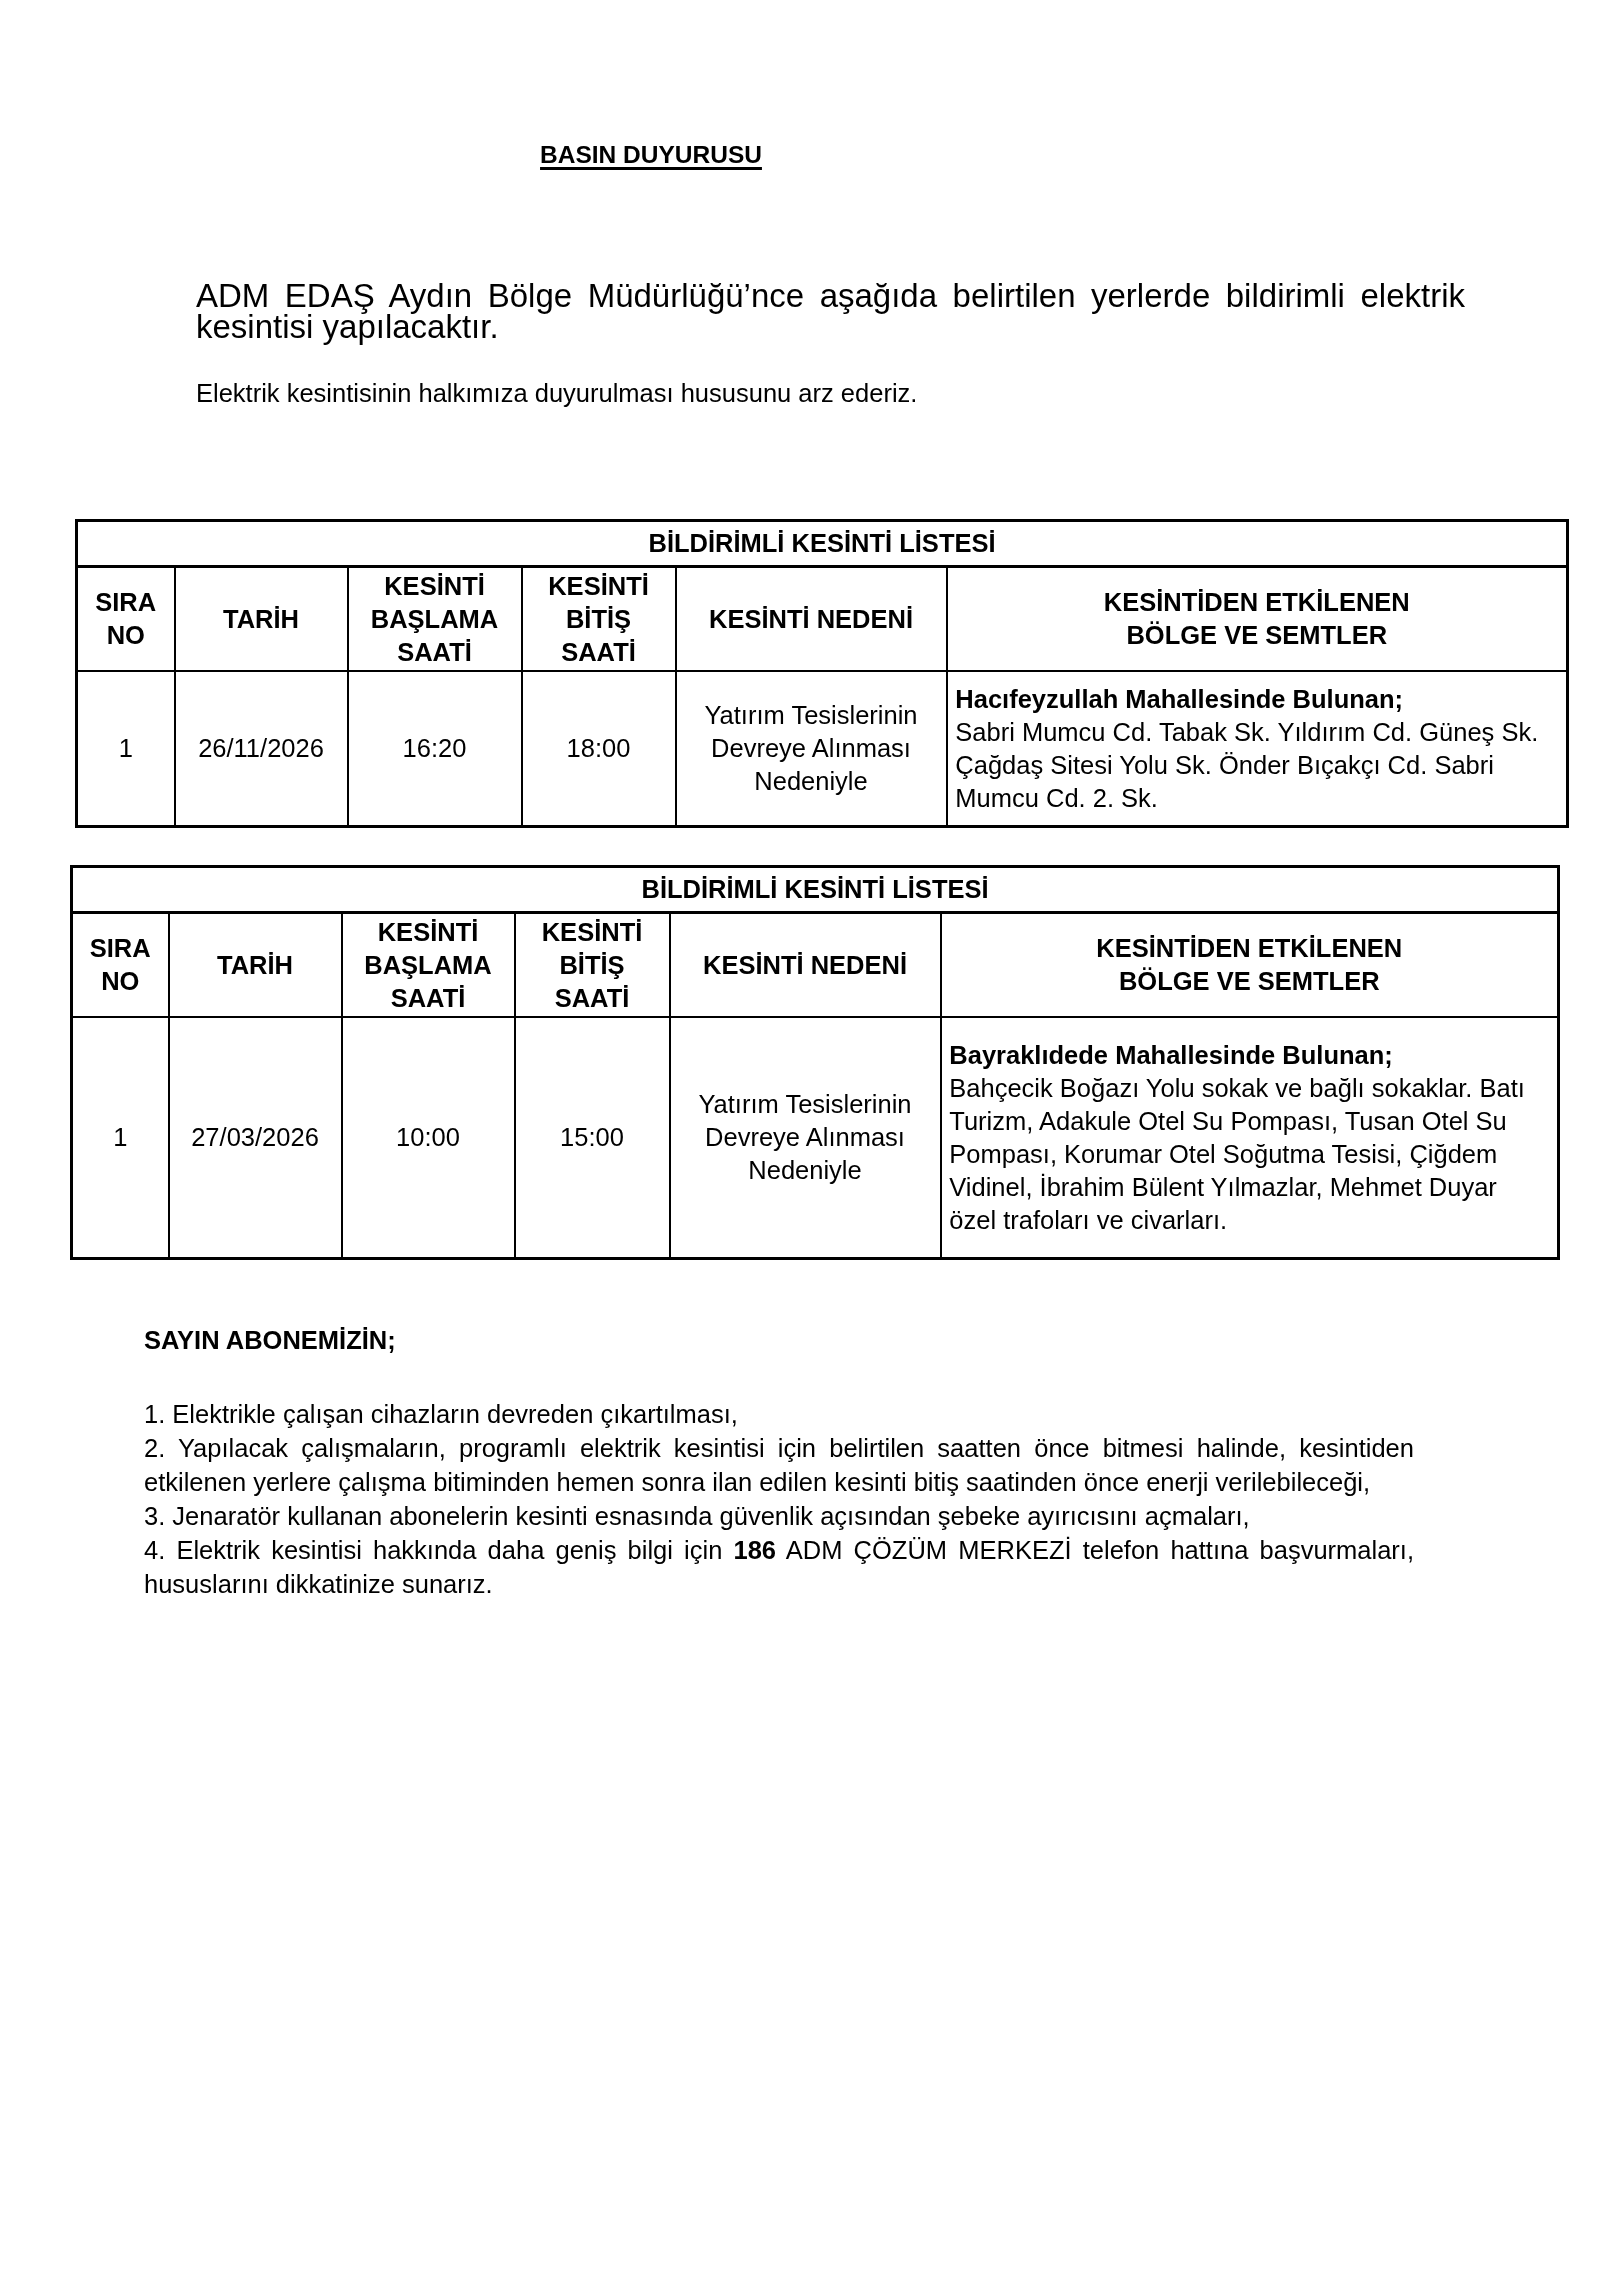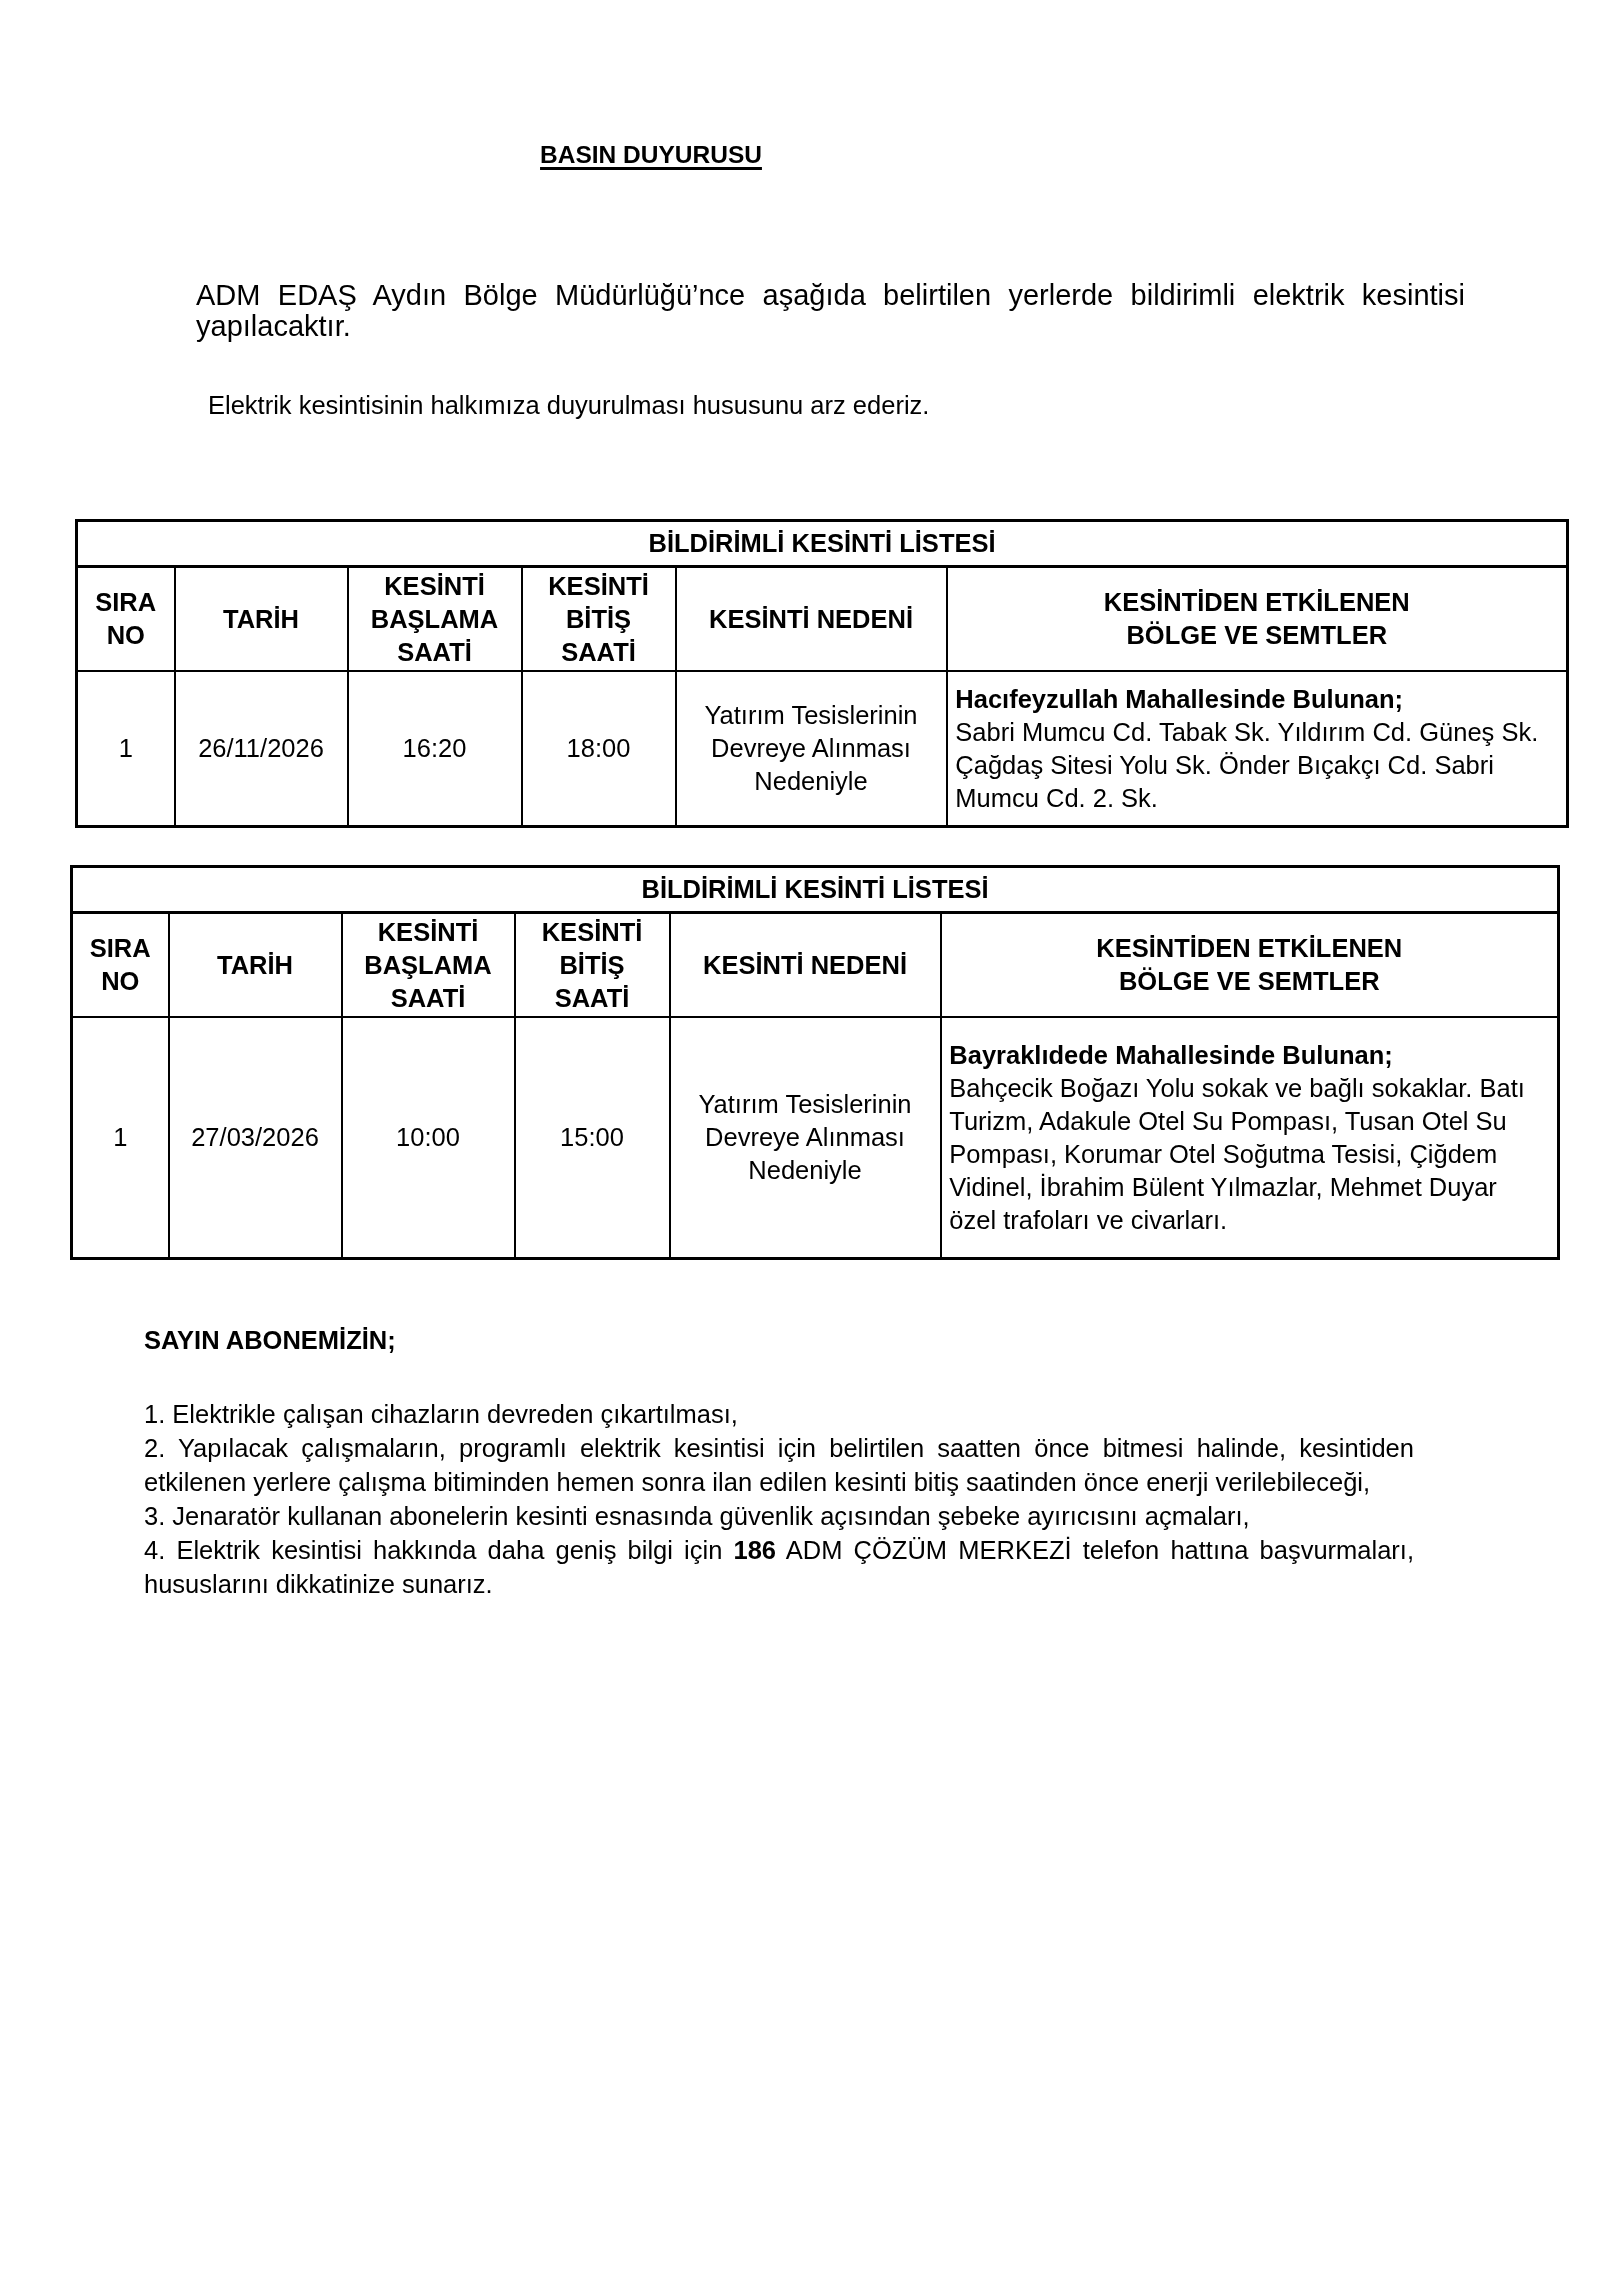--- a/index.html
+++ b/index.html
@@ -7,25 +7,25 @@
     width: 1621px; height: 2293px; position: relative; overflow: hidden;
     font-family: "Liberation Sans", sans-serif; color: #000;
   }
   .title {
     position: absolute; left: 0; width: 1302px; top: 141px;
     text-align: center; font-weight: bold; font-size: 24.5px;
   }
   .title span { text-decoration: underline; text-decoration-thickness: 2.9px; text-underline-offset: 3.9px; }
   .intro {
     position: absolute; left: 196px; width: 1269px; top: 280px;
-    font-size: 29px; line-height: 31px; text-align: justify; margin: 0;
+    font-size: 33px; line-height: 31px; text-align: justify; margin: 0;
   }
   .intro2 {
     position: absolute; left: 196px; width: 1269px; top: 378px;
-    font-size: 25.5px; line-height: 31px; margin: 12px;
+    font-size: 25.5px; line-height: 31px; margin: 0;
   }
   table.kl {
     position: absolute; border-collapse: collapse; table-layout: fixed;
     border: 3.9px solid #000;
   }
   table.kl td, table.kl th {
     border: 2px solid #000; padding: 0 3.9px; text-align: center; vertical-align: middle;
     font-size: 25.5px; line-height: 33px;
   }
   table.kl th { font-weight: bold; text-align: center; }

